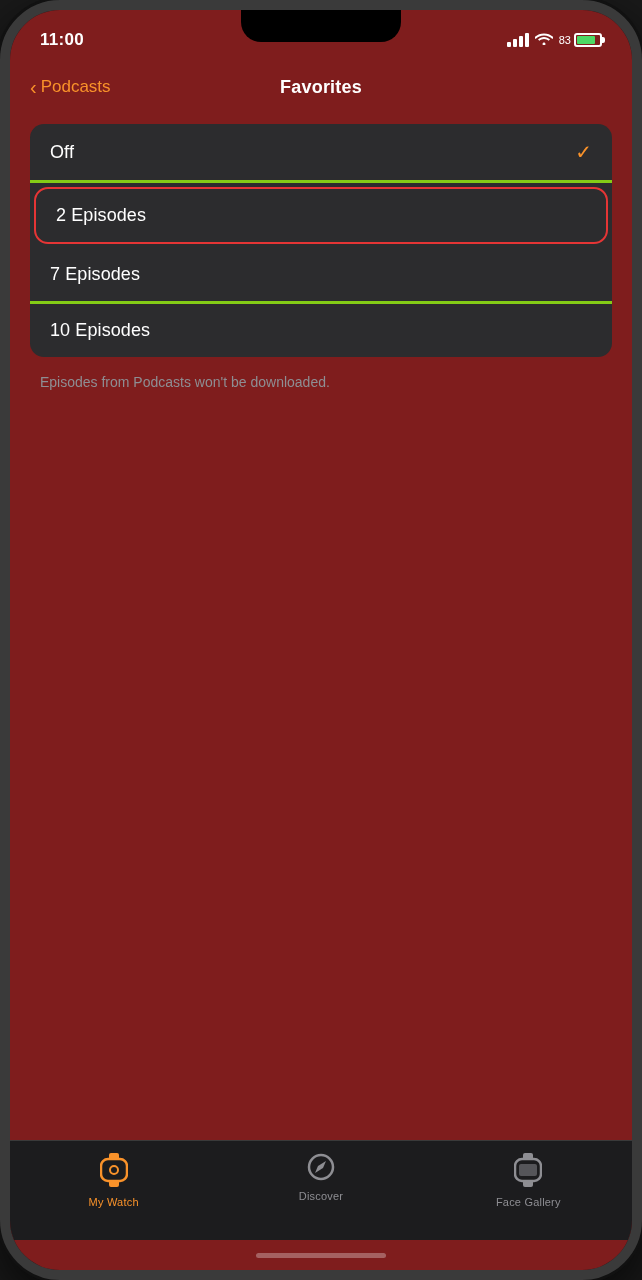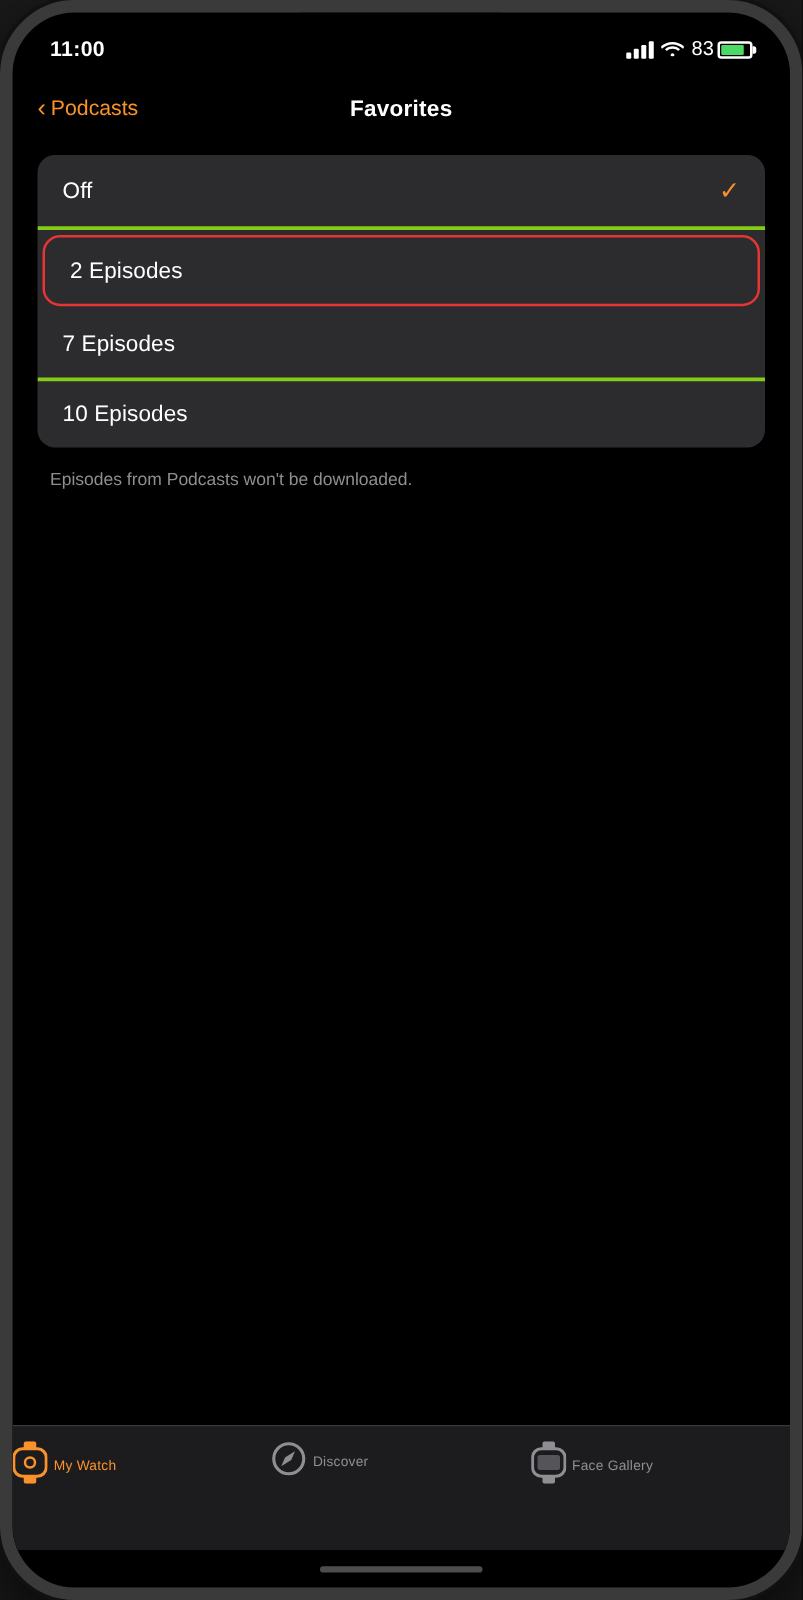--- a/index.html
+++ b/index.html
@@ -43,21 +43,21 @@
       top: 220px;
       width: 6px;
       height: 90px;
       background: #3a3a3a;
       border-radius: 0 3px 3px 0;
     }
 
     .screen {
       width: 100%;
       height: 100%;
-      background: #000000;
+      background: #7f1d1d;
       border-radius: 4px;
       overflow: hidden;
       display: flex;
       flex-direction: column;
     }
 
     
     .notch {
       position: absolute;
       top: 0;
@@ -144,21 +144,21 @@
 
     .battery-fill {
       height: 100%;
       background: #4cd964;
       border-radius: 1px;
       width: 83%;
     }
 
     .battery-label {
       color: #fff;
-      font-size: 16px;
+      font-size: 11px;
       font-weight: 500;
     }
 
     
     .nav-bar {
       height: 54px;
       display: flex;
       align-items: center;
       padding: 0 20px;
       position: relative;
@@ -245,21 +245,21 @@
       border-top: 1px solid #3a3a3a;
       display: flex;
       align-items: flex-start;
       justify-content: space-around;
       padding-top: 12px;
       flex-shrink: 0;
     }
 
     .tab-item {
       display: flex;
-      flex-direction: row;
+      flex-direction: column;
       align-items: center;
       gap: 5px;
       cursor: pointer;
       width: 33.33%;
     }
 
     .tab-label {
       font-size: 11px;
       letter-spacing: 0.2px;
     }

